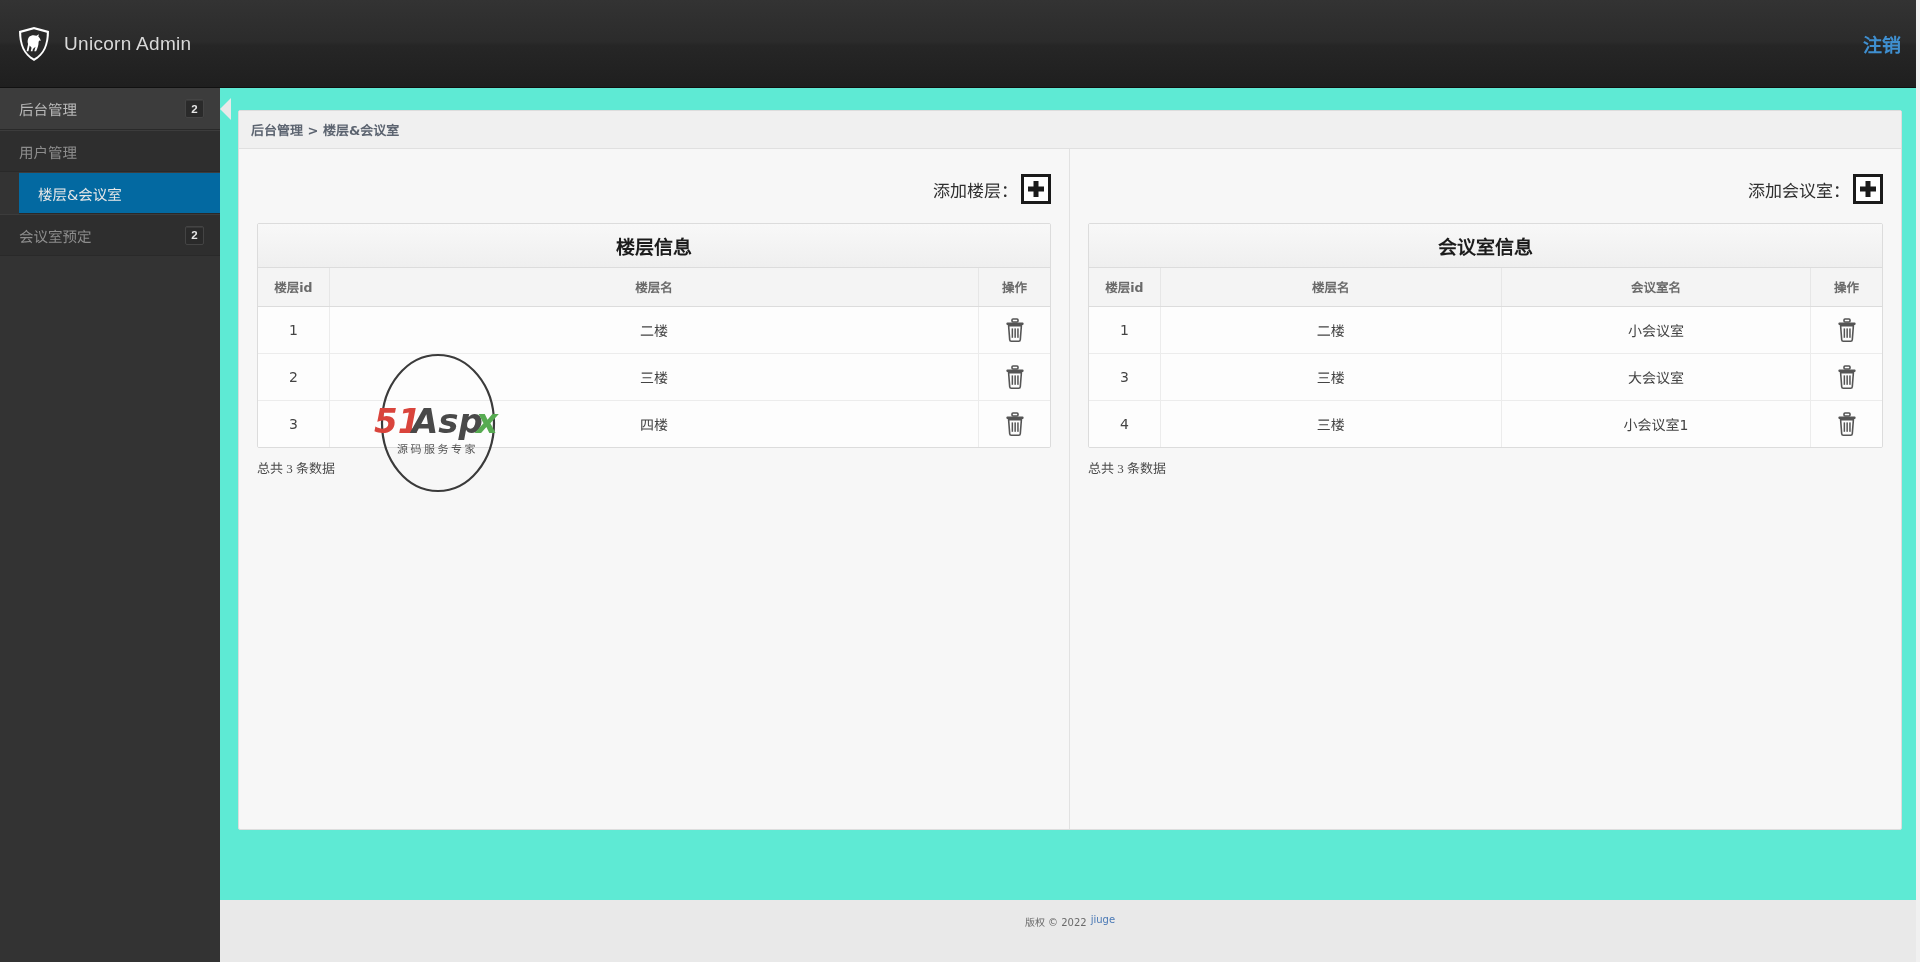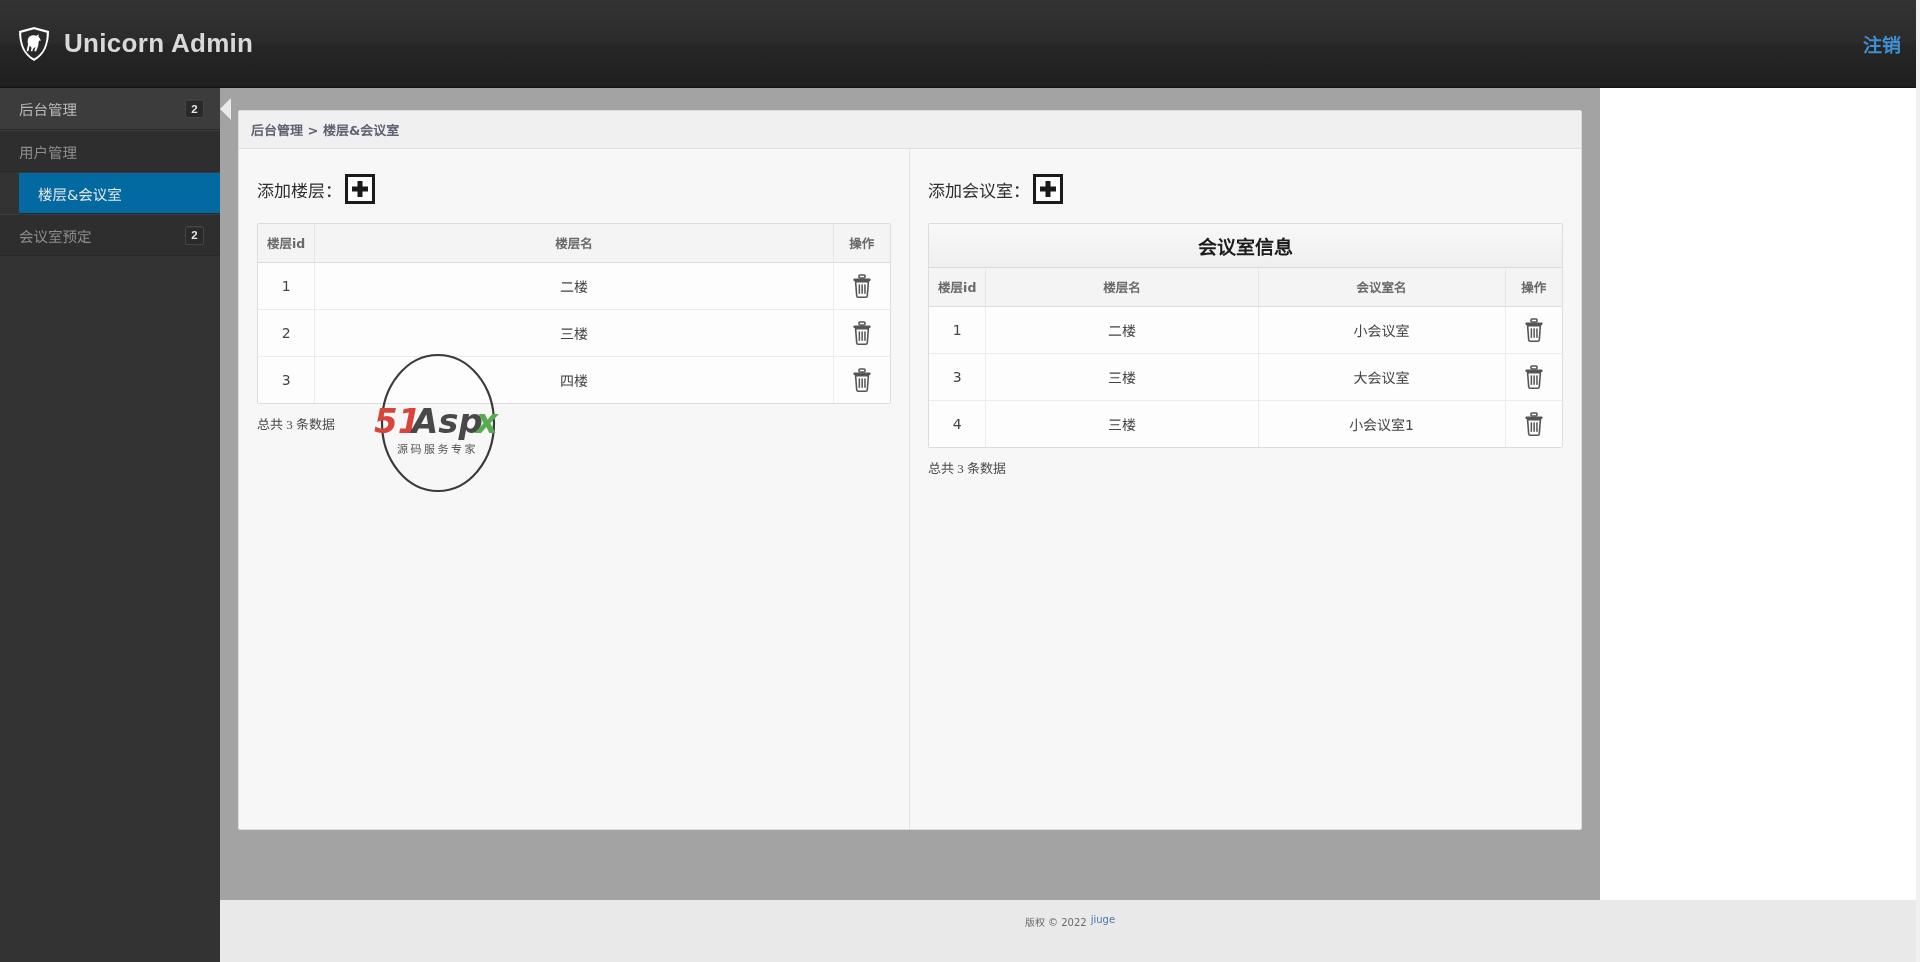--- a/index.html
+++ b/index.html
@@ -29,22 +29,22 @@
     padding-left: 17px;
     gap: 13px;
     text-decoration: none;
   }
   .brand-icon {
     width: 34px; height: 36px;
     display: block;
   }
   .brand-text {
     color: #d9d9d9;
-    font-size: 26px;
-    font-weight: 700;
+    font-size: 19px;
+    font-weight: 400;
     letter-spacing: 0.3px;
     font-family: "Liberation Sans", sans-serif;
   }
   .navbar-right {
     margin-left: auto;
     padding-right: 19px;
   }
   .logout-link {
     color: #3f8fd0;
     font-size: 19px;
@@ -119,22 +119,22 @@
     width: 0; height: 0;
     border-top: 11px solid transparent;
     border-bottom: 11px solid transparent;
     border-right: 11px solid #e9e9e9;
   }
 
   
   .main {
     position: absolute;
     top: 88px; left: 220px;
-    width: 1380px; height: 874px;
-    background: #a3a3a3;
+    width: 1700px; height: 874px;
+    background: #5eead4;
     overflow: hidden;
   }
   .content-wrap {
     padding: 22px 18px 0 18px;
   }
   .panel {
     background: #f7f7f7;
     border: 1px solid #dddddd;
     border-radius: 2px;
     min-height: 720px;
@@ -162,20 +162,21 @@
     position: relative;
   }
   .col.left { border-right: 1px solid #e2e2e2; }
 
   .add-row {
     display: flex;
     align-items: center;
     gap: 3px;
     margin-bottom: 16px;
     height: 36px;
+    justify-content: flex-end;
   }
   .add-label {
     font-size: 17px;
     color: #2e2e2e;
     font-family: "DejaVu Sans", "Liberation Sans", sans-serif;
   }
   .plus-btn {
     width: 30px; height: 30px;
     border: 3px solid #1a1a1a;
     background: #ffffff;
@@ -343,20 +344,21 @@
       <div class="columns">
 
         <div class="col left">
 
           <div class="add-row">
             <span class="add-label">添加楼层：</span>
             <span class="plus-btn"></span>
           </div>
 
           <div class="tbl-box">
+            <div class="tbl-title">楼层信息</div>
             <table class="data">
               <colgroup>
                   <col style="width:9%">
                   <col style="width:82%">
                   <col style="width:9%">
                 </colgroup>
               <thead>
                 <tr>
                   <th>楼层id</th>
                   <th>楼层名</th>

